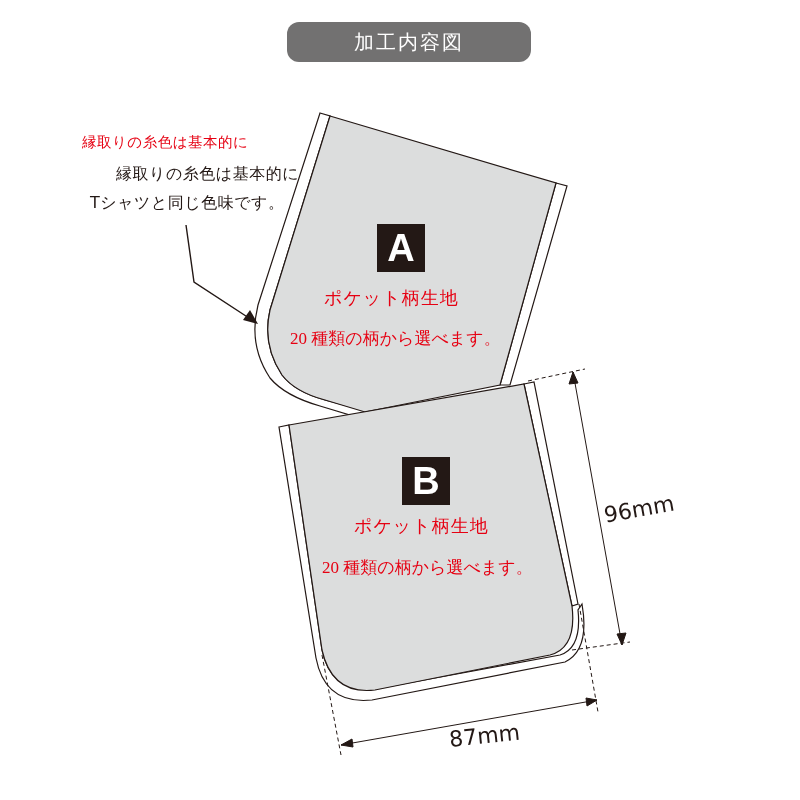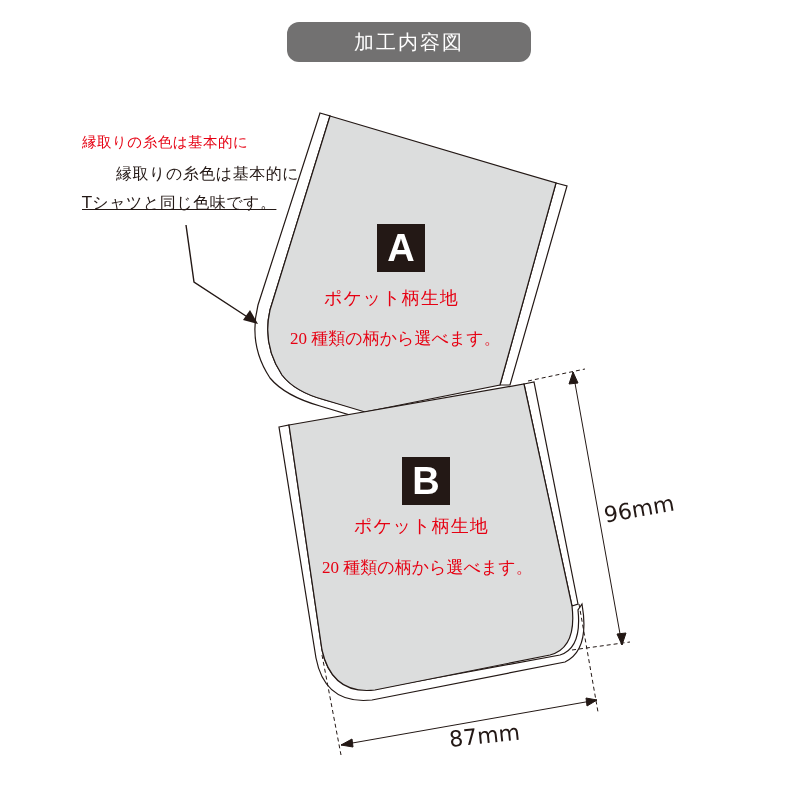--- a/index.html
+++ b/index.html
@@ -7,21 +7,21 @@
          font-family: "DejaVu Sans", "Liberation Sans", sans-serif; }
   .title-pill {
     position: absolute; left: 287px; top: 22px; width: 244px; height: 40px;
     background: #727171; border-radius: 12px; color: #ffffff;
     font-size: 20px; line-height: 40px; text-align: center; letter-spacing: 2px;
   }
   svg.diagram { position: absolute; left: 0; top: 0; }
   .note { position: absolute; font-size: 14.5px; letter-spacing: 0.5px; white-space: nowrap; }
   .note-red { left: 82px; top: 133px; color: #e60012; }
   .note-l2 { left: 82px; top: 164px; color: #231815; font-size: 16px; margin-left: 34px; }
-  .note-l3 { left: 82px; top: 193px; color: #231815; font-size: 16px; text-decoration: underline; }
+  .note-l3 { left: 90px; top: 193px; color: #231815; font-size: 16px; }
   .badge {
     position: absolute; width: 48px; height: 48px; background: #231815; color: #fff;
     font-family: "Liberation Sans", sans-serif; font-weight: bold; font-size: 38px;
     line-height: 48px; text-align: center;
   }
   .badge-a { left: 377px; top: 224px; }
   .badge-b { left: 402px; top: 457px; }
   .label-red { position: absolute; color: #e60012; white-space: nowrap; font-size: 17px; font-family: Liberation Serif, serif; }
   .a-l1 { left: 324px; top: 286px; font-size: 18px; letter-spacing: 1px; }
   .a-l2 { left: 290px; top: 327px; }

